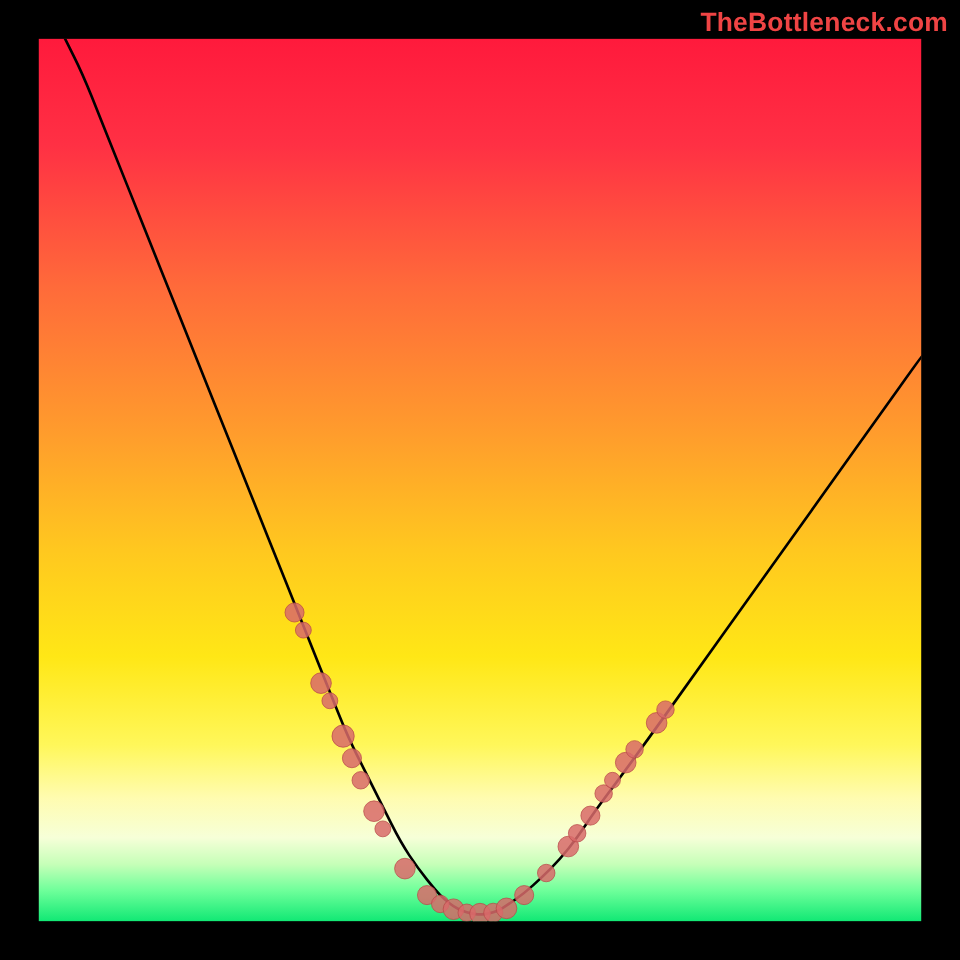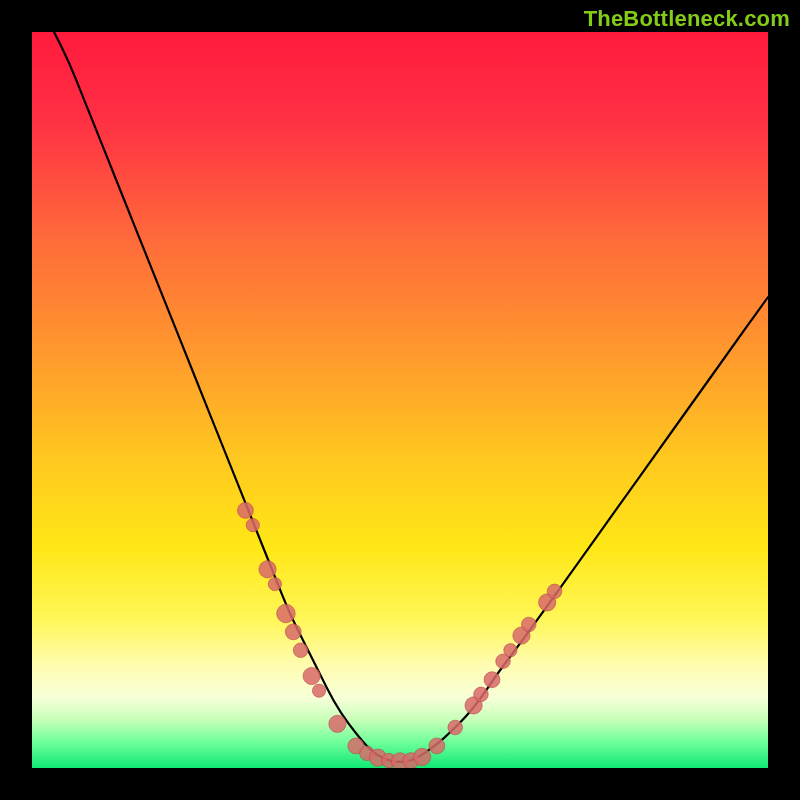--- a/index.html
+++ b/index.html
@@ -1,18 +1,18 @@
 <!DOCTYPE html>
 <html><head>
 <meta charset="utf-8">
 <style>
   html,body{margin:0;padding:0;width:800px;height:800px;overflow:hidden;background:#000;font-family:Arial,Helvetica,sans-serif;}
   .outer{position:relative;width:800px;height:800px;background:#000;}
   .plot{position:absolute;left:32px;top:32px;width:736px;height:736px;overflow:hidden;}
-  .watermark{position:absolute;top:6px;right:10px;color:#84cc16;font-size:22px;font-weight:600;letter-spacing:0.2px;z-index:5;margin-left:20px;}
+  .watermark{position:absolute;top:6px;right:10px;color:#ef4444;font-size:22px;font-weight:600;letter-spacing:0.2px;z-index:5;margin-left:20px;}
   svg{display:block;}
 </style>
 </head>
 <body>
 <div class="outer">
   <div class="watermark">TheBottleneck.com</div>
   <div class="plot">
     <svg id="svg" width="736" height="736" viewBox="0 0 736 736">
         <defs>
           <linearGradient id="bg" x1="0" y1="0" x2="0" y2="1">

